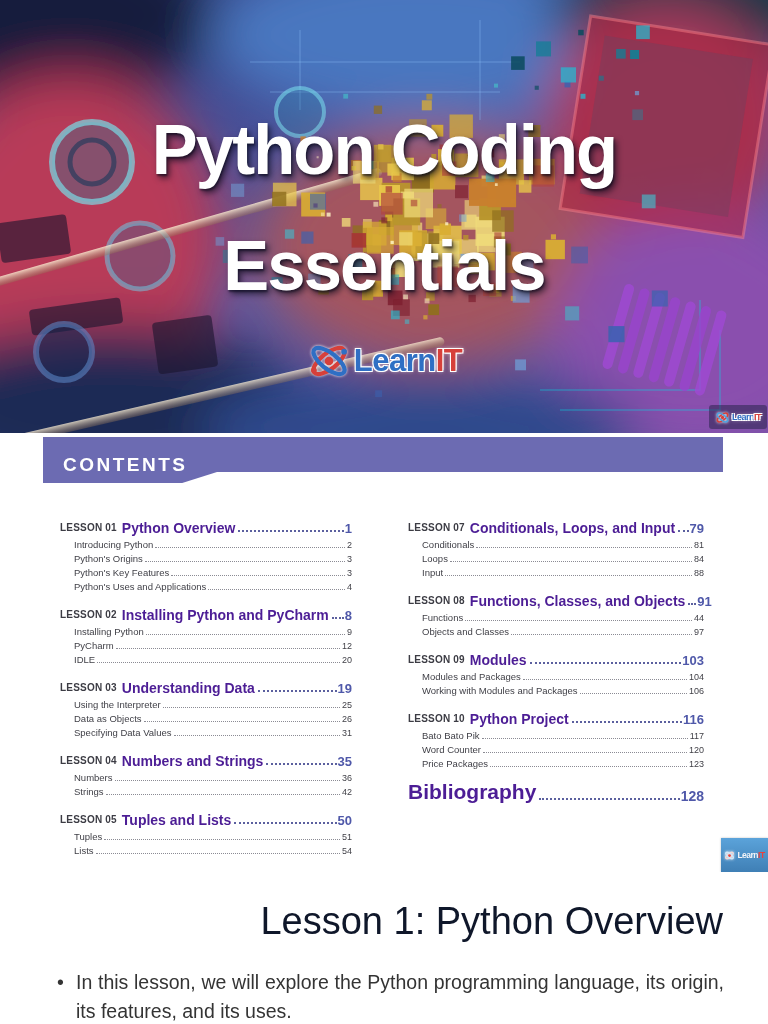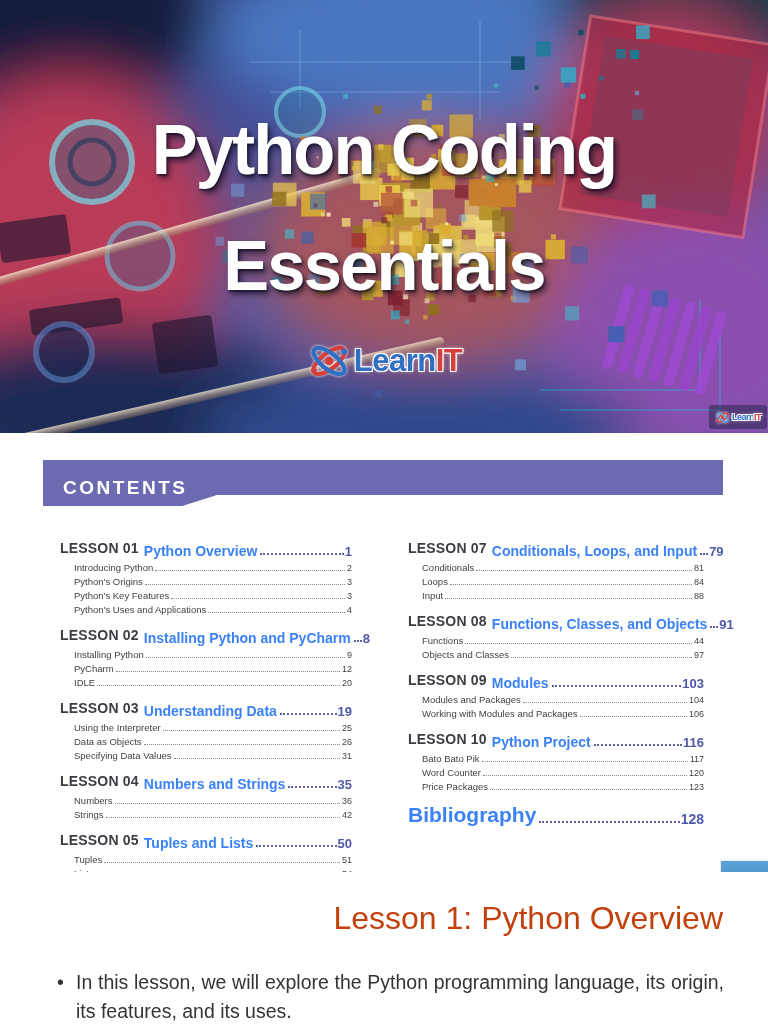--- a/index.html
+++ b/index.html
@@ -23,35 +23,35 @@
   .cover-logo .logo-text{font-size:31px;}
   .logo-learn{color:#2f6fc4;}
   .logo-it{color:#d6403a;}
   .cover-watermark{
     position:absolute;top:405px;right:1px;width:58px;height:24px;
     display:flex;align-items:center;justify-content:center;gap:2px;
     background:rgba(22,26,58,.45);border-radius:3px;
   }
   .cover-watermark .logo-text{font-size:9px;}
   
-  .contents{position:absolute;top:456px;left:0;width:768px;height:439px;background:#fff;}
+  .contents{position:absolute;top:433px;left:0;width:768px;height:439px;background:#fff;}
   .band{position:absolute;top:4px;left:43px;width:680px;height:35px;background:#6c6bb2;}
   .band-tab{position:absolute;top:39px;left:43px;width:174px;height:11px;background:#6c6bb2;
     clip-path:polygon(0 0,100% 0,80% 100%,0 100%);}
   .contents-title{position:absolute;top:21px;left:63px;color:#fff;font-weight:bold;
     font-size:19px;letter-spacing:2.5px;}
   .toc{position:absolute;top:85px;left:60px;display:flex;gap:56px;}
   .toc-col-a{width:292px;}
   .toc-col-b{width:296px;}
   .toc-section{margin-top:13px;}
   .toc-col-a > .toc-section:first-child, .toc-col-b > .toc-section:first-child{margin-top:0;}
   .toc-head{display:flex;align-items:flex-end;height:18px;}
-  .toc-lesson-label{font-size:14px;font-weight:bold;color:#3c3c44;margin-right:5px;
+  .toc-lesson-label{font-size:10px;font-weight:bold;color:#3c3c44;margin-right:5px;
     white-space:nowrap;padding-bottom:3px;letter-spacing:.2px;}
-  .toc-head-title{font-size:14px;font-weight:bold;color:#3b82f6;white-space:nowrap;}
+  .toc-head-title{font-size:14px;font-weight:bold;color:#4c1d95;white-space:nowrap;}
   .head-leader{flex:1;border-bottom:2px dotted #5b609f;margin:0 1px 4px 3px;min-width:8px;}
   .toc-head-page{font-size:13px;font-weight:bold;color:#4f58a9;}
   .toc-sub{display:flex;align-items:flex-end;height:14px;padding-left:14px;}
   .toc-sub-label{font-size:9.5px;color:#3f3f46;white-space:nowrap;margin-top:27px;}
   .sub-leader{flex:1;border-bottom:1px dotted #8b8b94;margin:0 2px 2px 2px;}
   .toc-sub-page{font-size:9px;color:#3f3f46;}
   .toc-section.standalone{margin-top:17px;}
   .toc-section.standalone .toc-head-title{font-size:21px;}
   .toc-section.standalone .toc-head-page{font-size:14px;}
   
@@ -60,21 +60,21 @@
     background:linear-gradient(#5ba3da,#3f7fb5);
     display:flex;align-items:center;justify-content:center;gap:2px;
     box-shadow:0 0 2px rgba(0,0,0,.25);
   }
   .learnit-badge .logo-text{font-size:8.5px;text-shadow:none;}
   .learnit-badge .badge-learn{color:#f2f4f8;}
   .learnit-badge .badge-it{color:#e8413c;}
   
   .lesson{position:absolute;top:872px;left:0;width:768px;height:152px;background:#fff;}
   .lesson-title{position:absolute;top:28px;right:45px;margin:0;
-    font-size:32px;font-weight:400;color:#c2410c;letter-spacing:0;}
+    font-size:38px;font-weight:400;color:#0f172a;letter-spacing:0;}
   .lesson-bullet{position:absolute;top:96px;left:57px;right:44px;margin:0;
     font-size:19.5px;color:#343434;line-height:29px;text-align:justify;
     padding-left:19px;text-indent:-19px;}
   .bullet-glyph{display:inline-block;width:19px;text-indent:0;}
 </style>
 </head>
 <body>
 
 <section class="cover">
   <svg class="art" width="768" height="433" viewBox="0 0 768 433">

